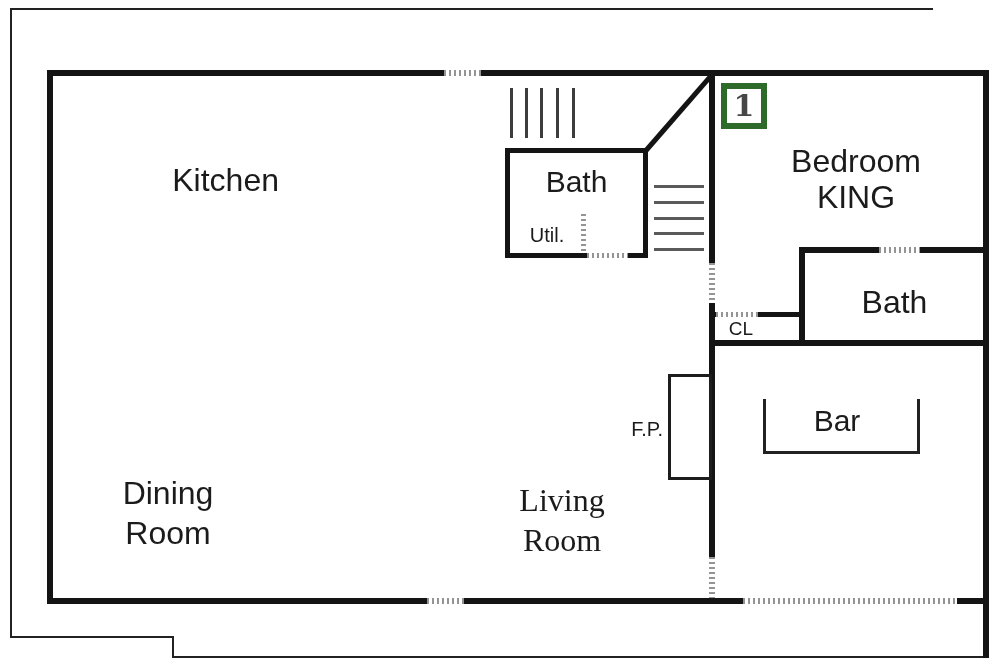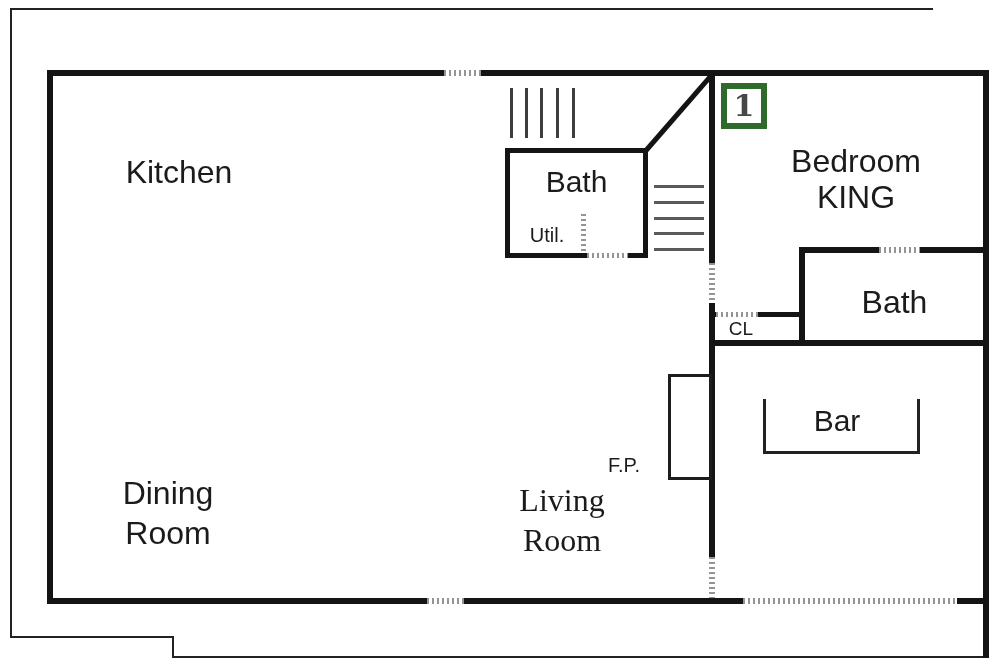--- a/index.html
+++ b/index.html
@@ -75,36 +75,36 @@
     <div class="stair-h" style="left:654px;top:217px;"></div>
     <div class="stair-h" style="left:654px;top:232px;"></div>
     <div class="stair-h" style="left:654px;top:248px;"></div>
   </div>
 
   <div class="thinbox" style="left:668px;top:374px;width:44px;height:106px;"></div>
   <div class="bar-shape"></div>
 
   <div class="badge">1</div>
 
-  <div class="lbl f32" style="left:79px;top:154px;width:200px;">Kitchen</div>
+  <div class="lbl f32" style="left:79px;top:162px;width:200px;text-align:right;">Kitchen</div>
 
   <div class="lbl f30" style="left:510px;top:166px;width:133px;">Bath</div>
 
   <div class="lbl f28" style="left:508px;top:220px;width:78px;">Util.</div>
 
   <div class="lbl f32 two" style="left:738px;top:143px;width:236px;line-height:36px;">
     <span>Bedroom</span><br>
     <span>KING</span>
   </div>
 
   <div class="lbl f32" style="left:800px;top:284px;width:189px;">Bath</div>
 
   <div class="lbl f19" style="left:719px;top:319px;width:44px;">CL</div>
 
-  <div class="lbl f28" style="left:585px;top:414px;width:78px;text-align:center;margin-top:36px;">F.P.</div>
+  <div class="lbl f28" style="left:585px;top:414px;width:78px;text-align:right;">F.P.</div>
 
   <div class="lbl f30" style="left:763px;top:405px;width:148px;">Bar</div>
 
   <div class="lbl f32 two" style="left:68px;top:473px;width:200px;">
     <span>Dining</span><br>
     <span>Room</span>
   </div>
 
   <div class="lbl f32 two" style="left:462px;top:480px;width:200px;font-family:Liberation Serif, serif;">
     <span>Living</span><br>

